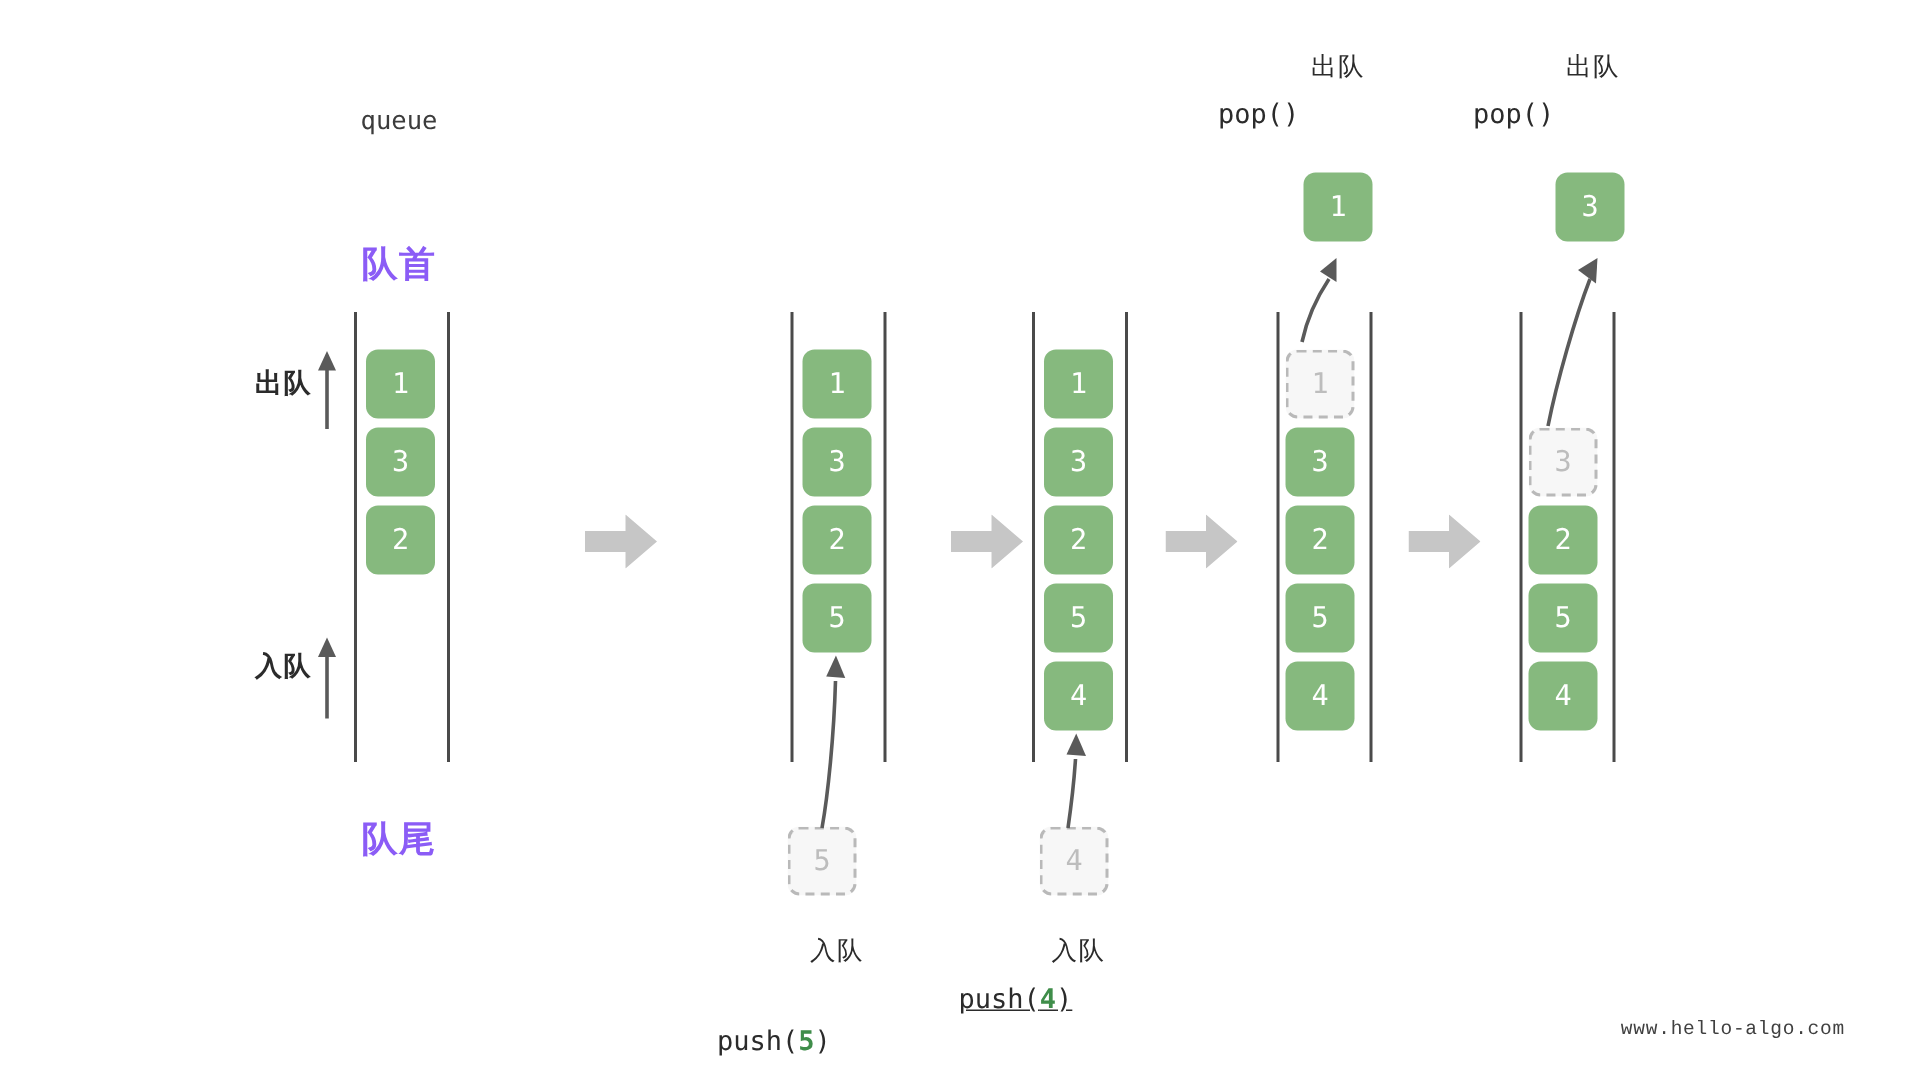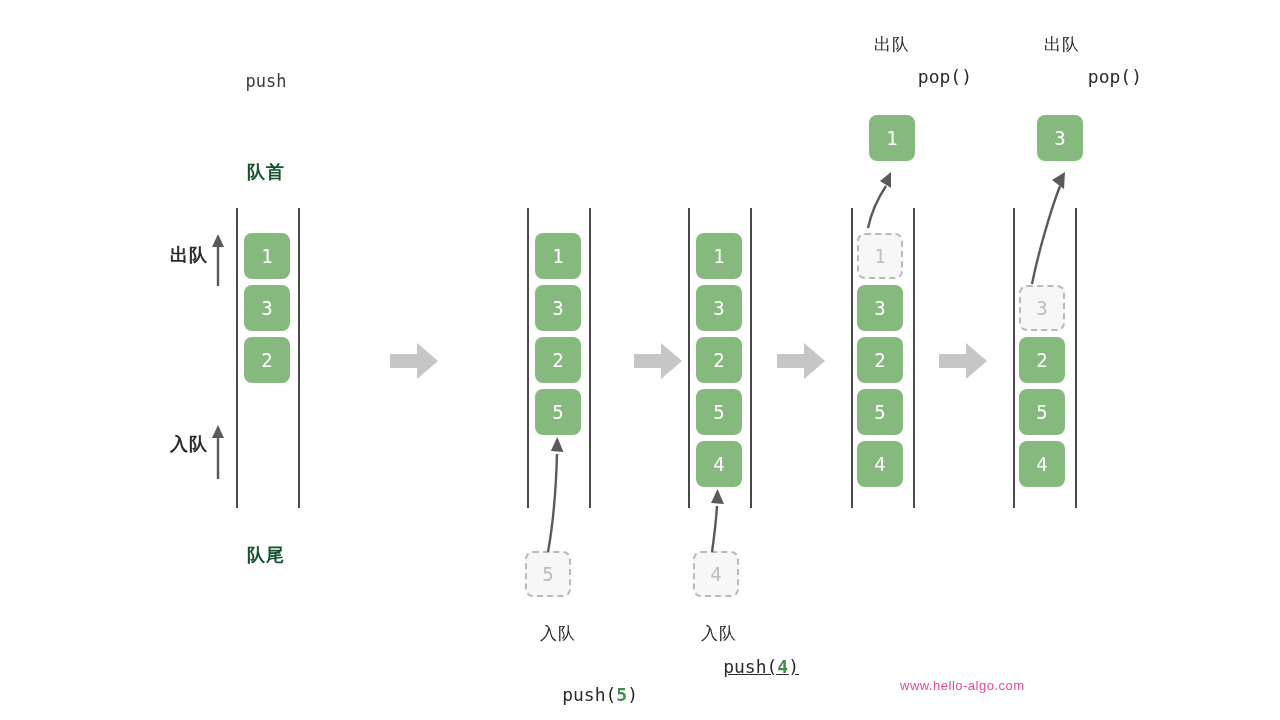--- a/index.html
+++ b/index.html
@@ -28,52 +28,53 @@
     text-align: center;
     letter-spacing: 1px;
   }
   .title-en {
     font-family: "DejaVu Sans Mono", "Liberation Mono", monospace;
     font-size: 17px;
     color: #3c3c3c;
     text-align: center;
   }
   .label-strong {
-    font-size: 18px;
+    font-size: 24px;
     font-weight: bold;
-    color: #14532d;
+    color: #8b5cf6;
     text-align: center;
     letter-spacing: 1px;
   }
   .side-label {
     font-size: 18px;
     font-weight: bold;
     color: #2b2b2b;
     text-align: right;
     letter-spacing: 1px;
   }
   .op-cn {
     font-size: 17px;
     color: #2b2b2b;
     text-align: center;
     letter-spacing: 1px;
   }
   .op-code {
     font-family: "DejaVu Sans Mono", "Liberation Mono", monospace;
     font-size: 18px;
     color: #2b2b2b;
+    text-align: left;
+    white-space: pre;
+  }
+  .op-code .arg { color: #3f8d4a; font-weight: bold; }
+
+  .watermark {
+    font-family: Liberation Mono, monospace;
+    font-size: 13px;
+    color: #404040;
     text-align: right;
-    white-space: pre;
-  }
-  .op-code .arg { color: #3f8d4a; font-weight: bold; }
-
-  .watermark {
-    font-family: Liberation Sans, sans-serif;
-    font-size: 13px;
-    color: #ec4899;
     letter-spacing: 0.5px;
   }
 
   
   .rail {
     width: 2px;
     background: #4a4a4a;
   }
 
   
@@ -103,21 +104,21 @@
   .step-arrow svg { display: block; }
 
   
   .motion-arrow svg { display: block; overflow: visible; }
 </style>
 </head>
 <body>
 
 <div id="stage">
 
-  <div class="abs title-en" style="left:186px; top:71px; width:160px;">push</div>
+  <div class="abs title-en" style="left:186px; top:71px; width:160px;">queue</div>
 
   <div class="abs label-strong" style="left:186px; top:160px; width:160px;">队首</div>
   <div class="abs label-strong" style="left:186px; top:543px; width:160px;">队尾</div>
 
   <div class="abs side-label" style="left:130px; top:243px; width:78px;">出队</div>
   <div class="abs vertical-arrow" style="left:209px; top:232px;">
     <svg width="18" height="56" viewBox="0 0 18 56">
       <line x1="9" y1="54" x2="9" y2="12" stroke="#5a5a5a" stroke-width="2.4"></line>
       <path d="M9 2 L15 15 L3 15 Z" fill="#5a5a5a"></path>
     </svg>

